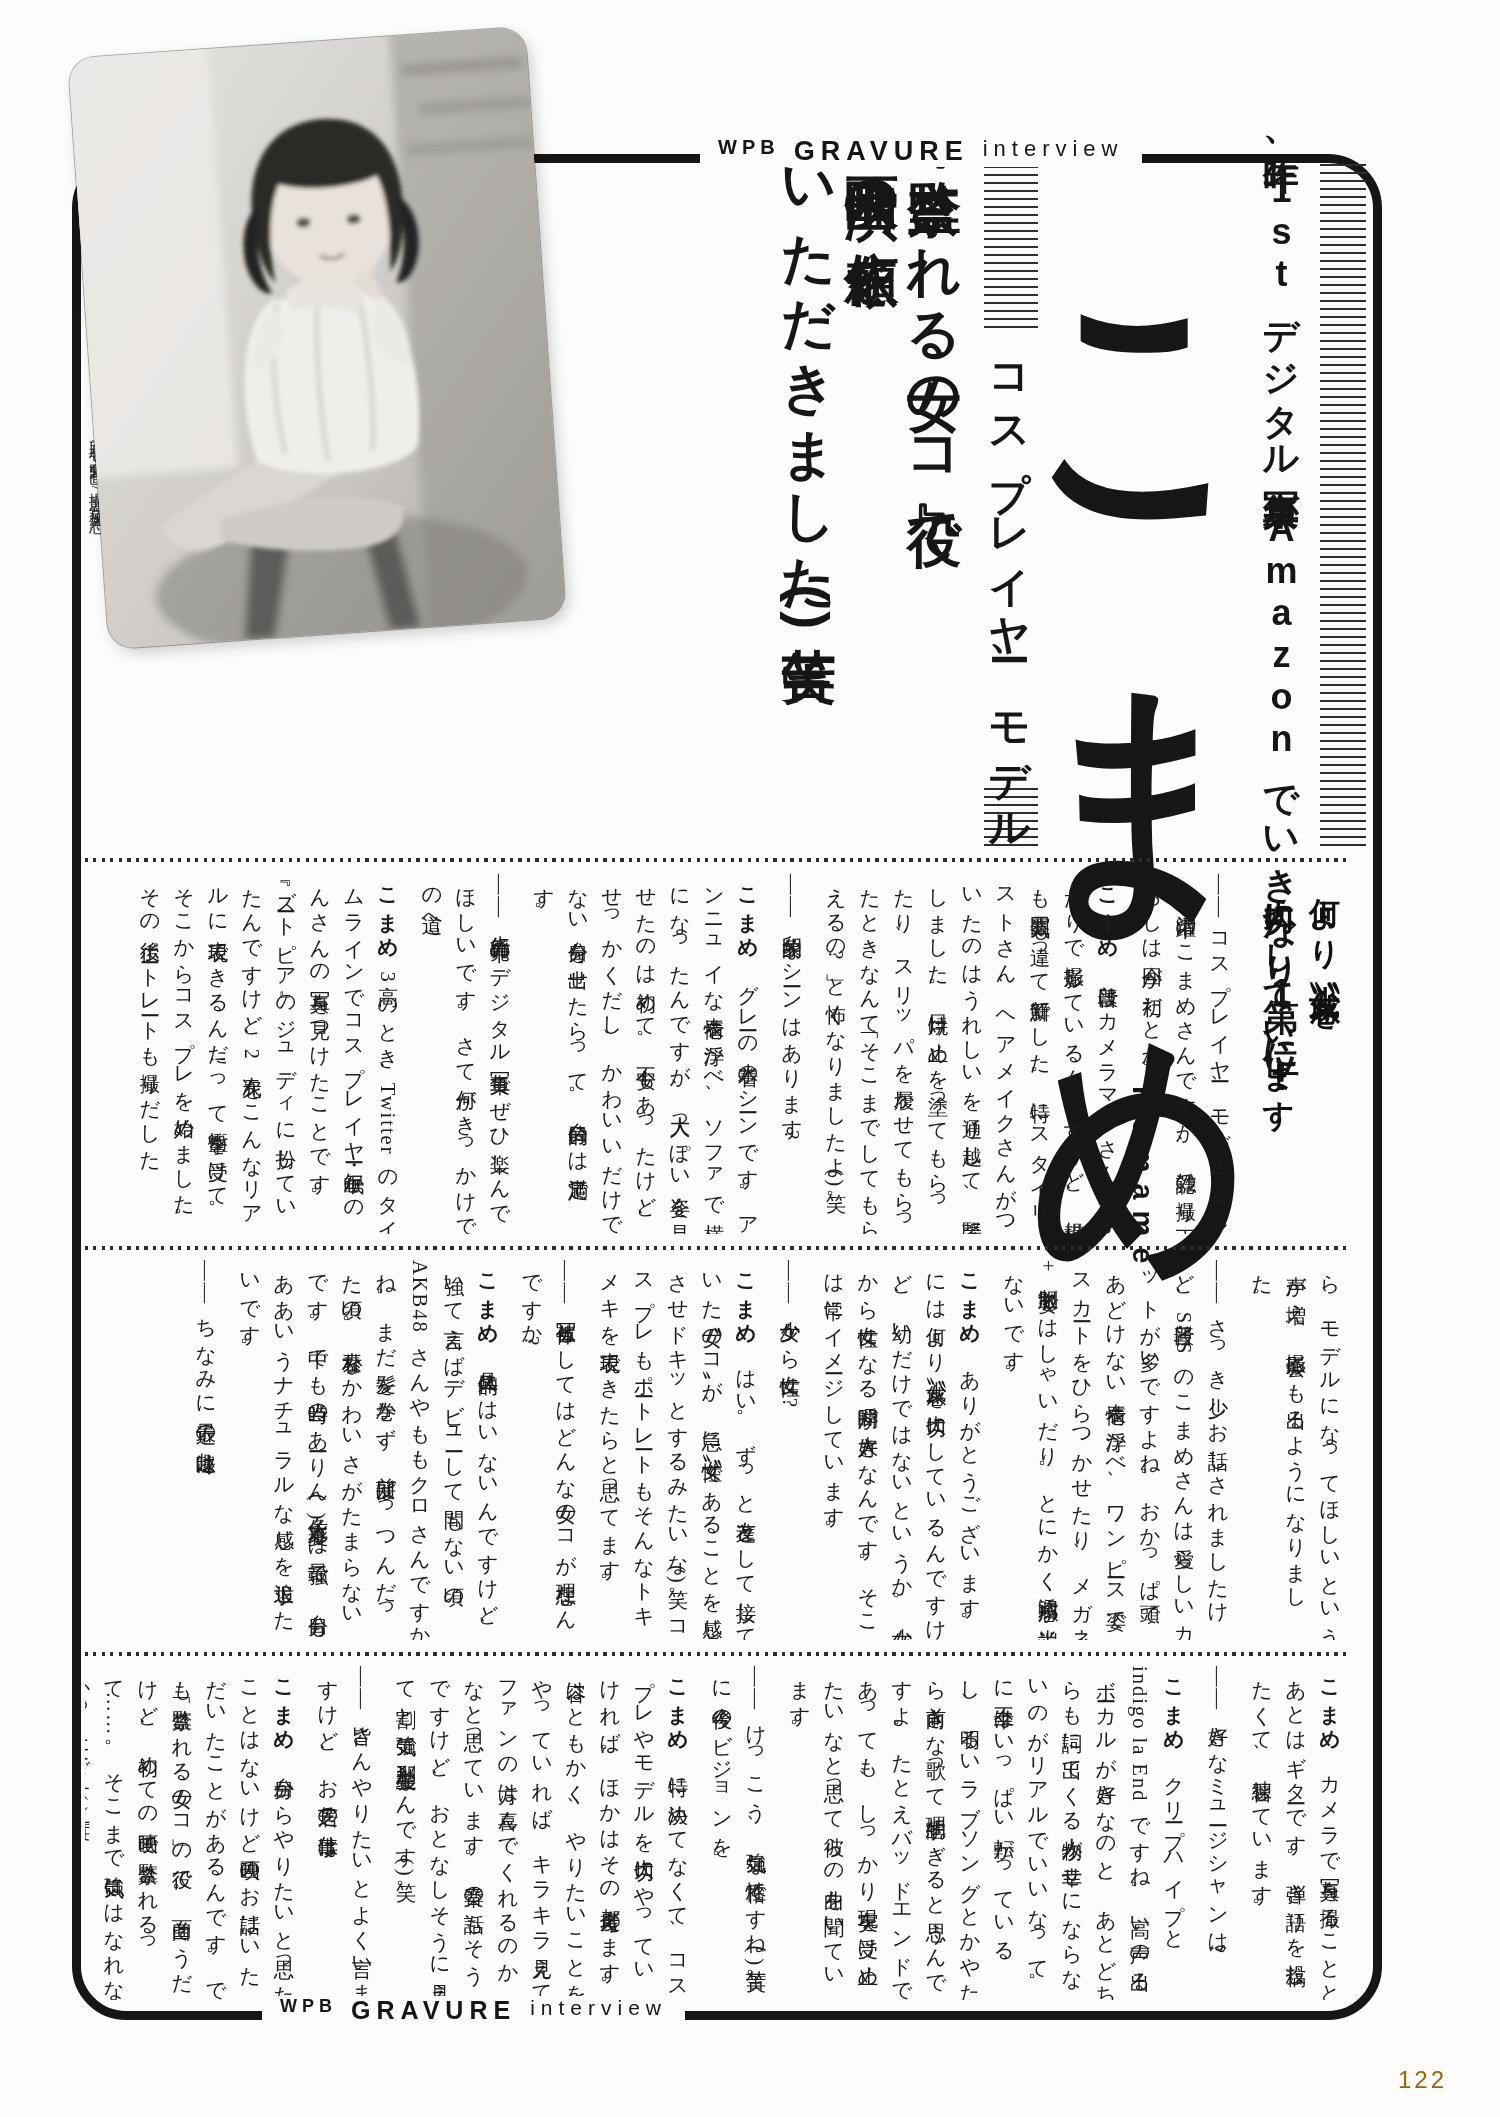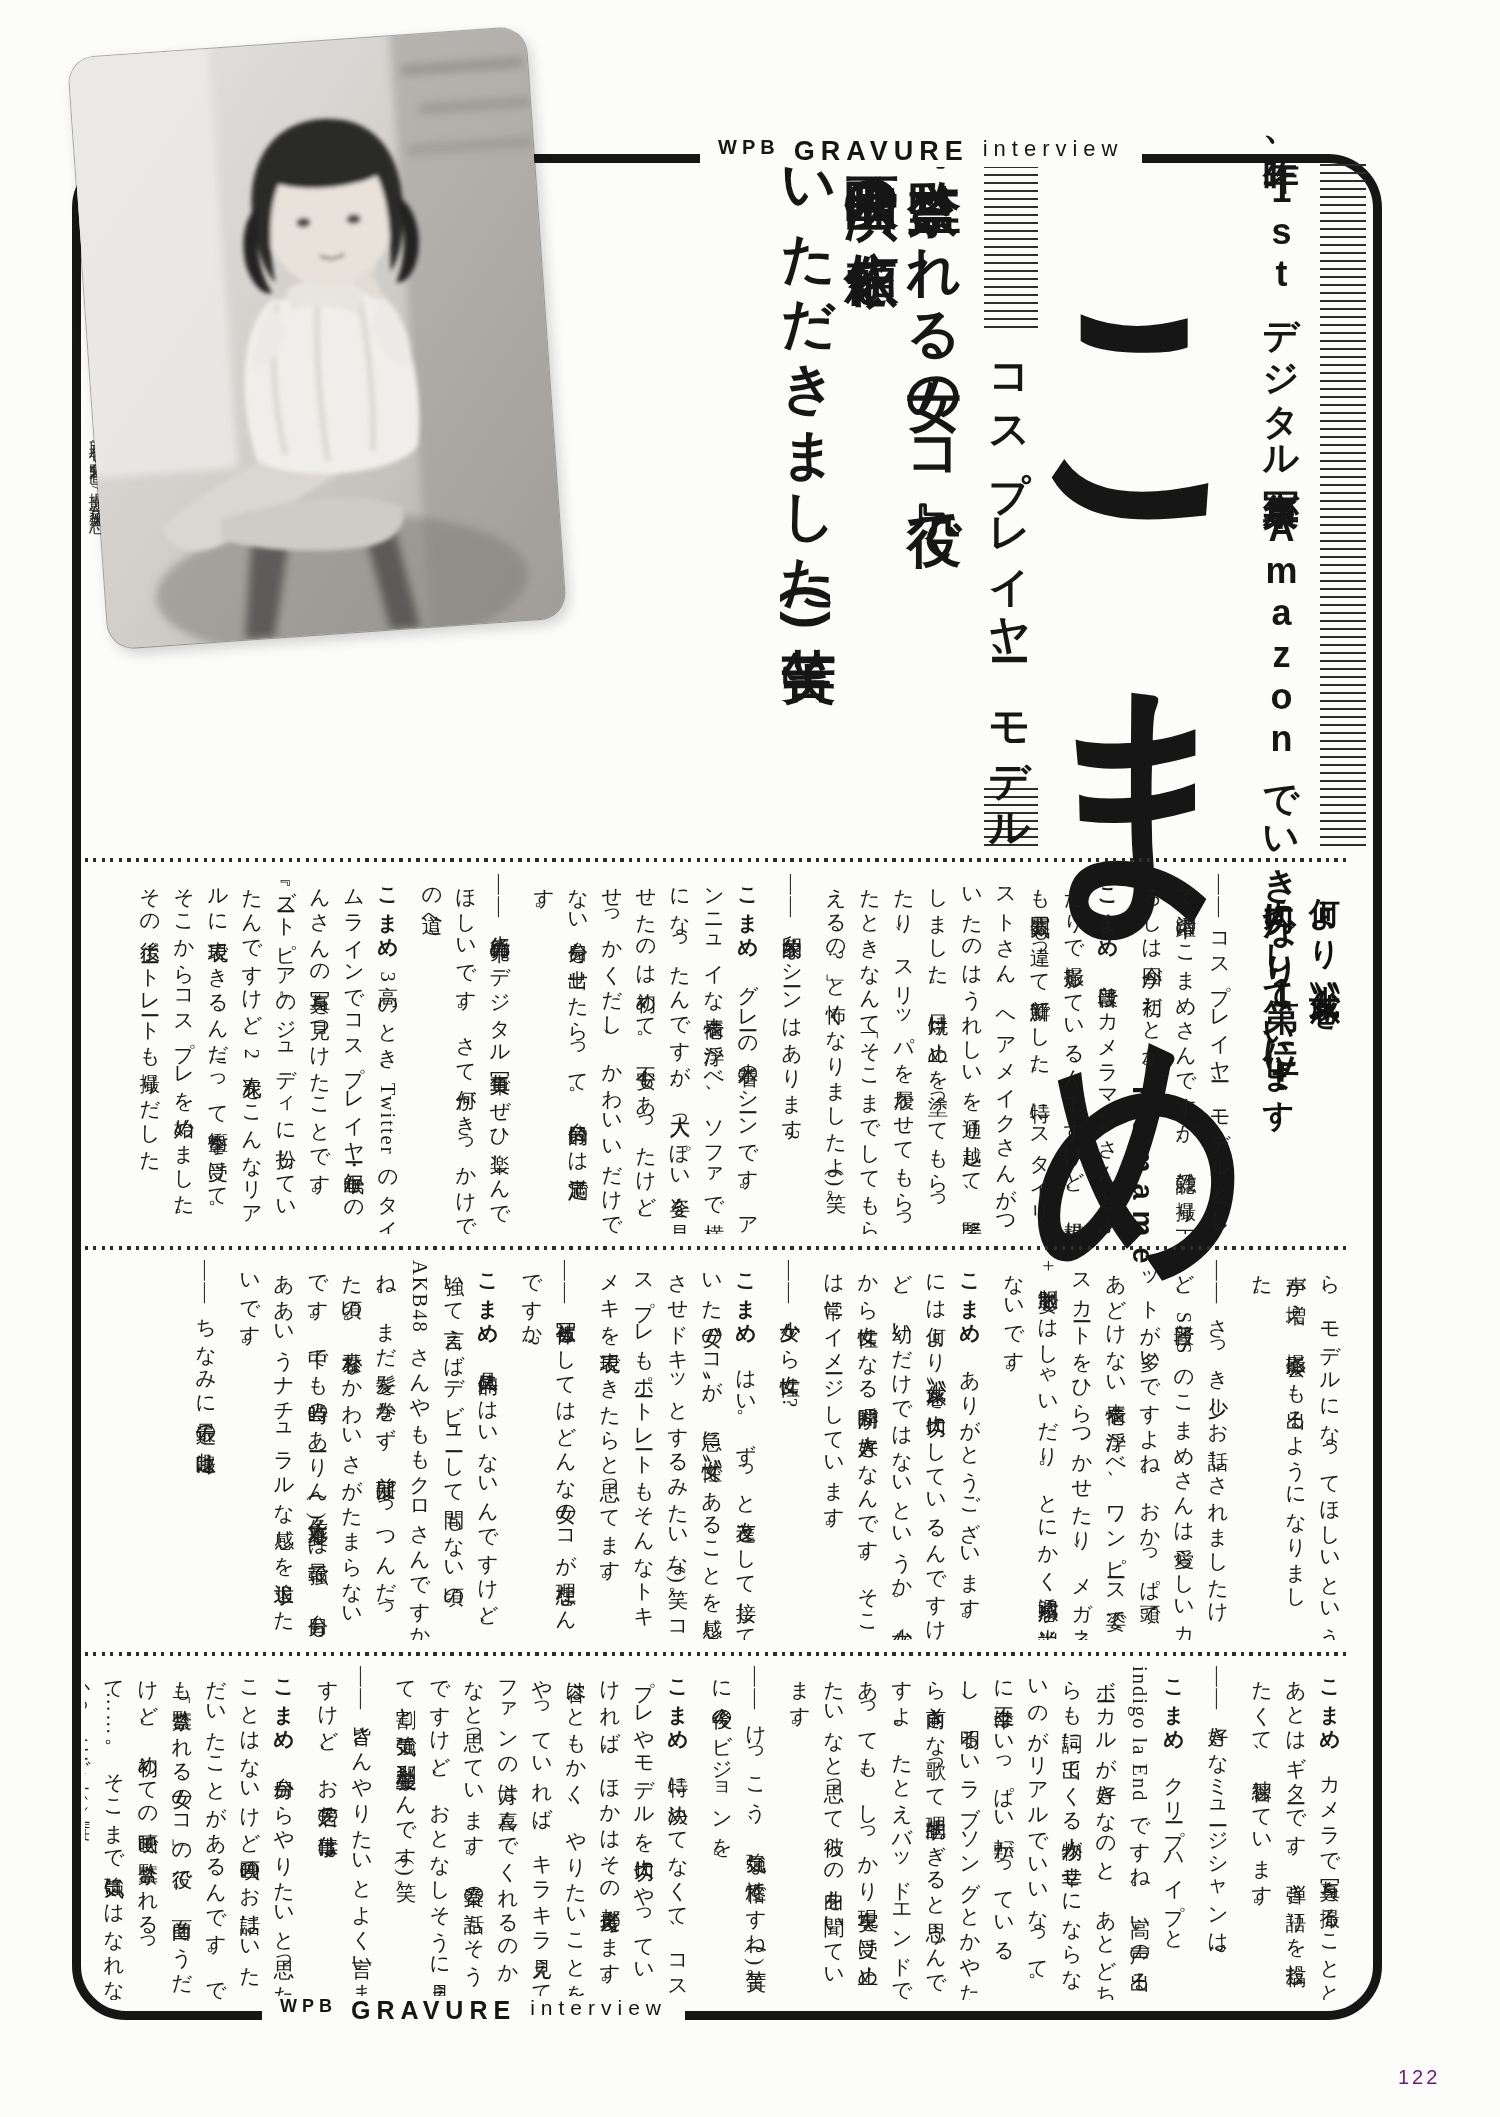--- a/index.html
+++ b/index.html
@@ -22,21 +22,21 @@
   }
   .brand .wpb{font-size:20px;font-weight:700;letter-spacing:5px;}
   .brand .grv{font-size:27px;font-weight:700;letter-spacing:6px;}
   .brand .itv{font-size:22px;font-weight:400;letter-spacing:6px;}
   #brand-top{left:700px;top:136px;}
   #brand-bottom{left:262px;top:1996px;}
   #brand-bottom .wpb{font-size:18px;}
   #brand-bottom .grv{font-size:25px;}
   #brand-bottom .itv{font-size:21px;}
   .pagenum{
-    position:absolute;left:1398px;top:2066px;font-size:20px;color:#701a75;
+    position:absolute;left:1398px;top:2066px;font-size:24px;color:#a16207;
     letter-spacing:3px;z-index:2;
   }
   
   .photo{
     position:absolute;left:88px;top:42px;width:458px;height:592px;
     transform:rotate(-4deg);border-radius:26px;overflow:hidden;z-index:4;
     box-shadow:0 0 0 1px rgba(20,20,20,.35), 4px 6px 14px rgba(0,0,0,.18);
     background:#cfcdc9;
   }
   .photo svg{display:block;width:100%;height:100%;}

